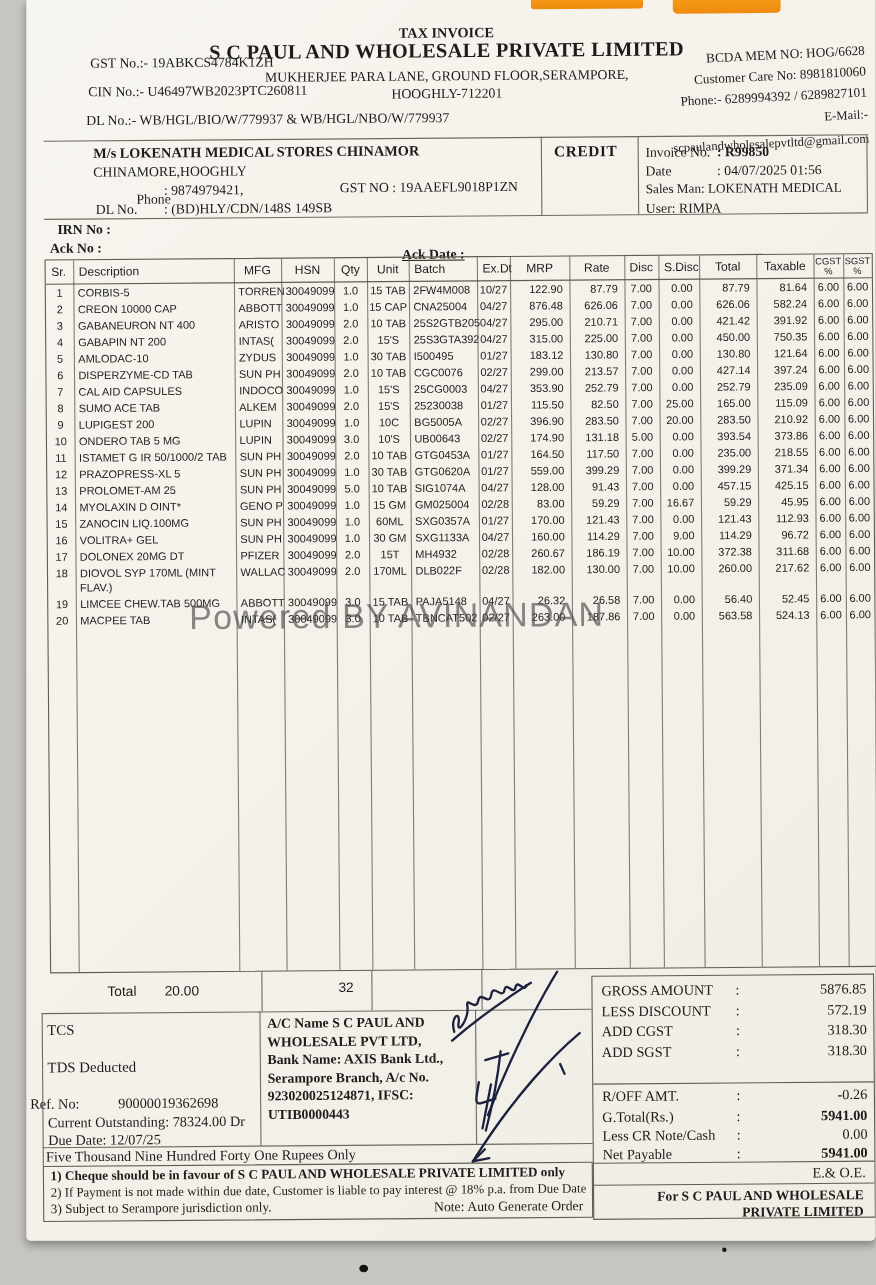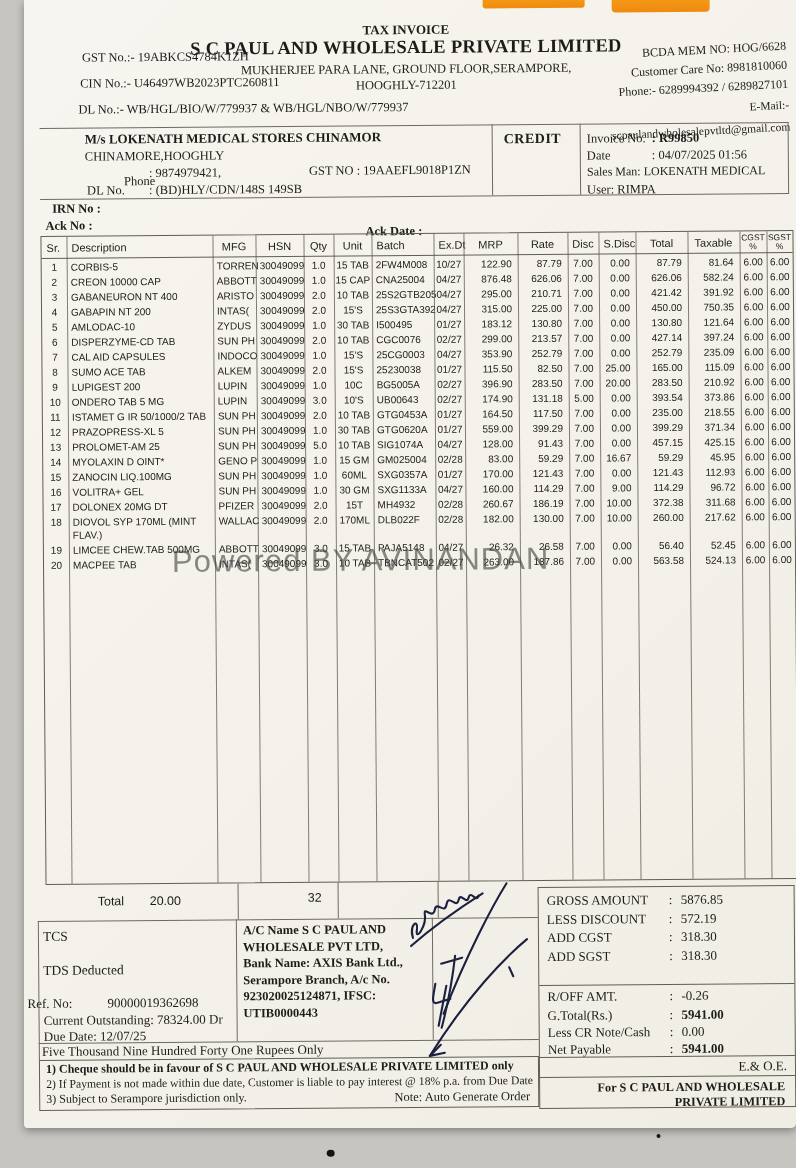--- a/index.html
+++ b/index.html
@@ -28,21 +28,21 @@
   .trow{font-family:"Liberation Sans",sans-serif;font-size:10px;line-height:13px;}
   .trow>div{padding-top:2px;box-sizing:border-box;}
   .t-c{text-align:center;} .t-l{text-align:left;padding-left:4px;} .t-r{text-align:right;padding-right:6px;}
   .vl{position:absolute;top:0;bottom:0;width:1px;background:rgba(90,86,78,.75);}
   .wm{position:absolute;left:172px;top:542px;font-family:"Liberation Sans",sans-serif;
       font-size:31px;color:rgba(66,66,66,.62);letter-spacing:1px;white-space:nowrap;}
   
   .sumrow{display:flex;padding:1px 6px 1px 8px;font-size:13px;line-height:16.5px;}
   .sumrow .lbl{width:122px;}
   .sumrow .cln{width:12px;}
-  .sumrow .val{flex:1;text-align:left;}
+  .sumrow .val{flex:1;text-align:right;}
   .speck{position:absolute;background:#15130f;border-radius:50%;}
   .inklines path{fill:none;stroke:#1c2140;stroke-width:2.1;stroke-linecap:round;}
 </style>
 </head>
 <body>
 
 <div class="paper"></div>
 
 <div class="tilt">
 
@@ -83,21 +83,21 @@
 
   <div class="abs serif" style="left:590px;top:133px;font-size:12.5px;font-family:Liberation Serif, serif;">Invoice No.</div>
   <div class="abs b serif" style="left:655px;top:133px;font-size:12.5px;">: R99850</div>
   <div class="abs serif" style="left:590px;top:150px;font-size:12.5px;">Date</div>
   <div class="abs serif" style="left:655px;top:150px;font-size:12.5px;">: 04/07/2025  01:56</div>
   <div class="abs serif" style="left:590px;top:166px;font-size:12px;">Sales Man: LOKENATH MEDICAL</div>
   <div class="abs serif" style="left:590px;top:184px;font-size:12.5px;">User: RIMPA</div>
 
   <div class="abs b serif" style="left:55px;top:199px;font-size:12.5px;">IRN No :</div>
   <div class="abs b serif" style="left:48px;top:216px;font-size:12.5px;">Ack No :</div>
-  <div class="abs b serif" style="left:368px;top:224px;font-size:12.5px;">Ack Date :</div>
+  <div class="abs b serif" style="left:368px;top:224px;font-size:12.5px;text-decoration:underline;">Ack Date :</div>
 
   <div class="grid-table">
 
     <div class="vl" style="left:25px;"></div>
     <div class="vl" style="left:171px;"></div>
     <div class="vl" style="left:214px;"></div>
     <div class="vl" style="left:262px;"></div>
     <div class="vl" style="left:292px;"></div>
     <div class="vl" style="left:330px;"></div>
     <div class="vl" style="left:392px;"></div>

